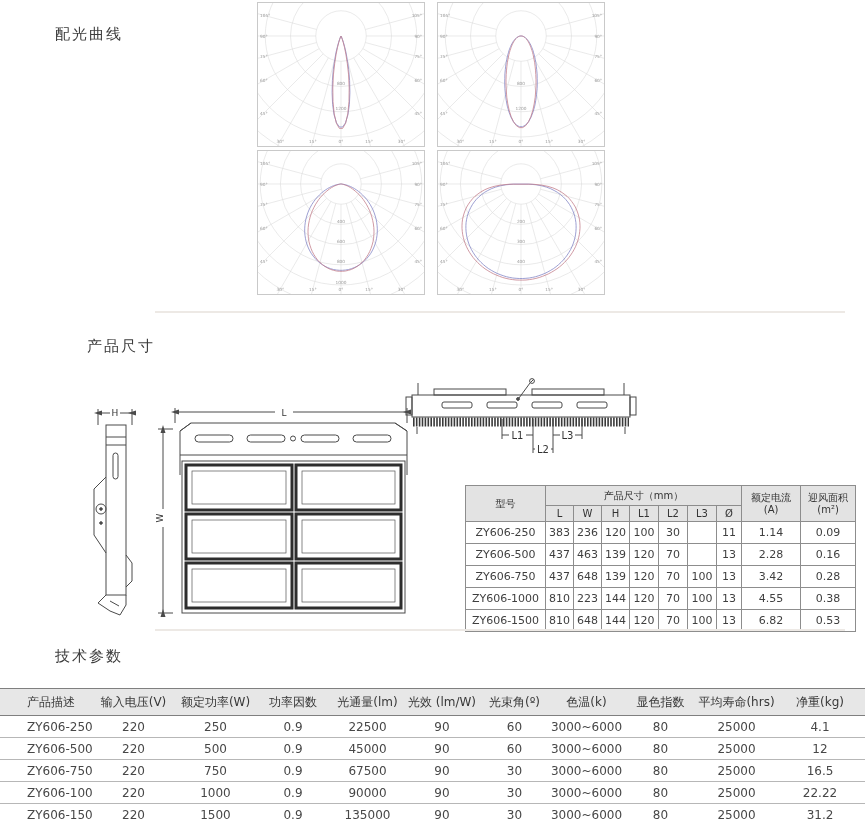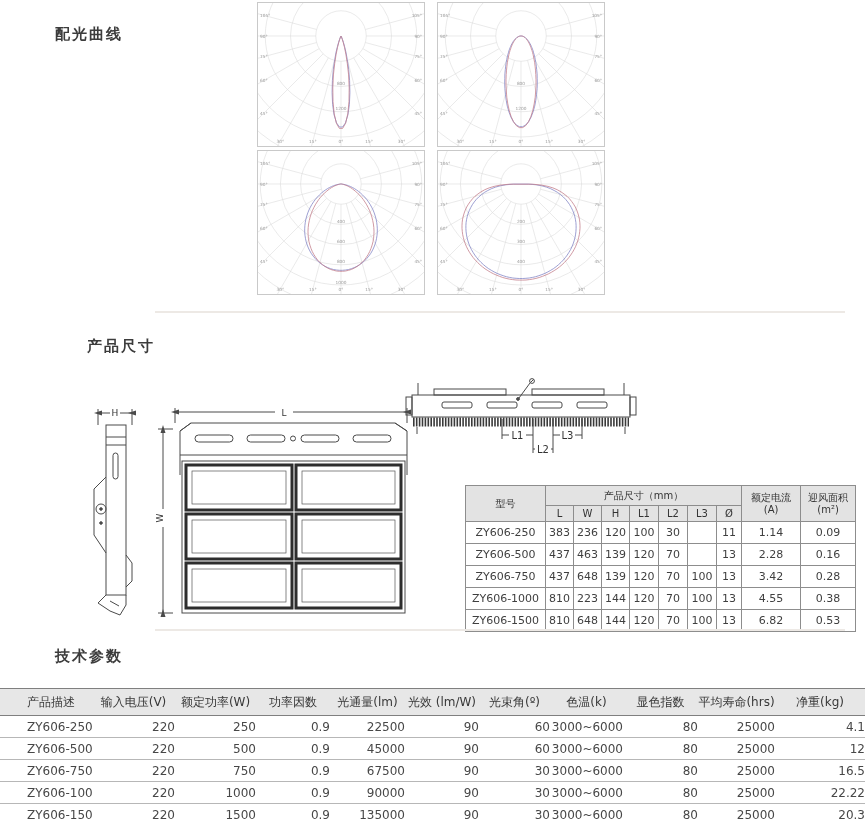--- a/index.html
+++ b/index.html
@@ -5,21 +5,21 @@
   html,body{margin:0;padding:0;}
   body{
     width:865px;height:824px;position:relative;overflow:hidden;
     background:#ffffff;
     font-family:"DejaVu Sans","Liberation Sans",sans-serif;
     color:#3a3a3a;
   }
   .abs{position:absolute;}
   .section-title{
     position:absolute;left:55px;
-    font-size:15px;font-weight:700;letter-spacing:2px;color:#3c3c3c;
+    font-size:15px;font-weight:400;letter-spacing:2px;color:#3c3c3c;
   }
   .divider{
     position:absolute;left:155px;width:690px;height:2px;background:#ede9e5;
   }
   .chart-host{position:absolute;width:168px;height:145px;}
   .chart-host svg{display:block;}
   .drawing svg{display:block;}
 
   
   table.dim{
@@ -37,21 +37,21 @@
   table.tech{
     border-collapse:collapse;table-layout:fixed;width:865px;
     font-size:12px;color:#474747;
   }
   table.tech thead th{
     background:#e7e7e7;font-weight:normal;font-size:12px;color:#383838;
     height:26px;border-top:1px solid #7f7f7f;border-bottom:1px solid #7f7f7f;
     text-align:center;padding:0;white-space:nowrap;overflow:hidden;
   }
   table.tech tbody td{
-    height:21px;text-align:right;border-bottom:1px solid #b7b7b7;
+    height:21px;text-align:center;border-bottom:1px solid #b7b7b7;
     padding:0;white-space:nowrap;overflow:hidden;
   }
   table.tech tbody tr:last-child td{border-bottom:1px solid #8d8d8d;}
   table.tech thead th:first-child,
   table.tech tbody td:first-child{text-align:left;padding-left:27px;}
 </style>
 </head>
 <body>
 
 <div class="section-title" style="top:25px;">配光曲线</div>
@@ -596,17 +596,17 @@
           <td>ZY606-1500</td>
           <td>220</td>
           <td>1500</td>
           <td>0.9</td>
           <td>135000</td>
           <td>90</td>
           <td>30</td>
           <td>3000~6000</td>
           <td>80</td>
           <td>25000</td>
-          <td>20.3</td>
+          <td>31.2</td>
         </tr>
       </tbody>
   </table>
 </div>
 
 </body></html>

